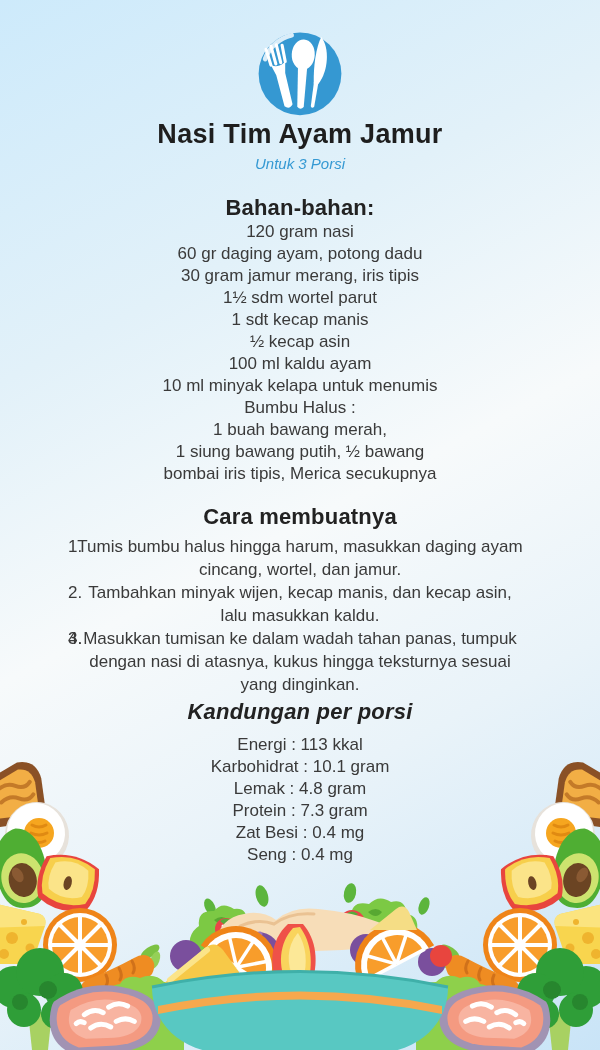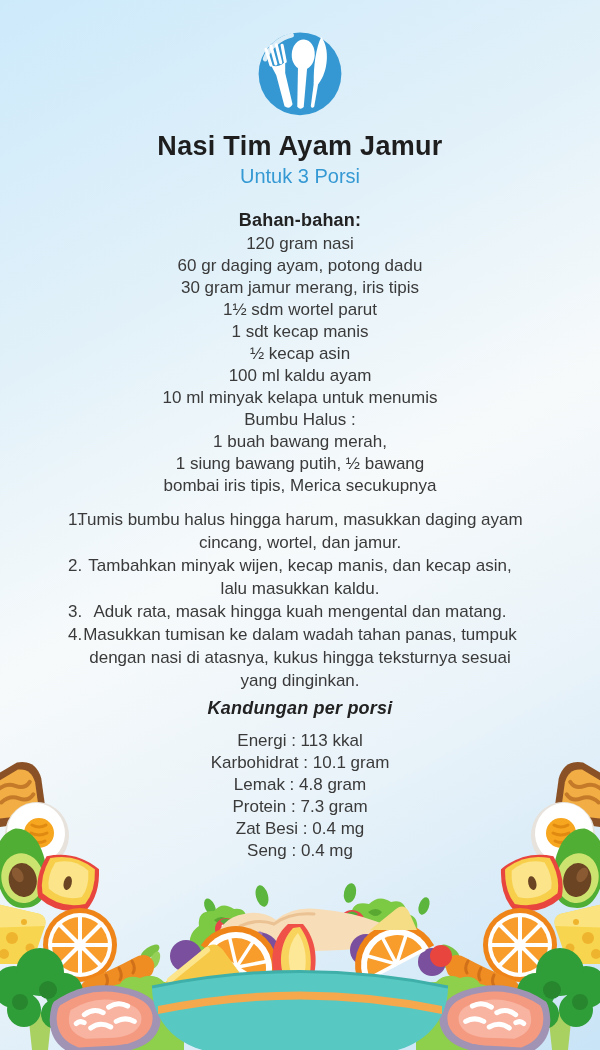--- a/index.html
+++ b/index.html
@@ -6,25 +6,25 @@
   .page {
     position:relative; width:600px; height:1050px; overflow:hidden;
     font-family:"Liberation Sans", sans-serif;
     background: linear-gradient(152deg,#cdeafb 0%, #e2f1f9 28%, #f7fafb 50%, #e9f3f9 70%, #c9e4f7 100%);
   }
   .content { position:relative; z-index:2; text-align:center; color:#3a3a3a; }
   .logo-wrap { width:92px; height:92px; margin:26px auto 0; }
   .logo-wrap svg { display:block; }
   .title {
     font-size:27px; font-weight:bold; color:#1e1e1e;
-    margin:12px 0 2px; letter-spacing:.3px; line-height:32px;
+    margin:0 0 2px; letter-spacing:.3px; line-height:32px;
   }
-  .subtitle { font-size:20px; color:var(--accent-blue,#3599d3); line-height:24px; margin:0; }
+  .subtitle { font-size:15px; color:var(--accent-blue,#3599d3); line-height:24px; margin:0;font-style:italic; }
   .section-heading {
-    font-size:18px; font-weight:bold; color:#222;
+    font-size:22px; font-weight:bold; color:#222;
     margin:20px 0 0; line-height:24px; letter-spacing:.2px;
   }
   .plain-list { list-style:none; margin:11px auto; padding:0; font-size:17px; line-height:22px; }
   .ing-list { width:306px; margin-top:1px; }
   .steps-list {
     list-style:none; width:540px; margin:6px auto 0; padding:0;
     font-size:17px; line-height:23px;
   }
   .steps-list li { position:relative; padding:0 45px; text-align:center; }
   .step-num { position:absolute; left:38px; top:0; }
@@ -89,27 +89,28 @@
 
           <li>Bumbu Halus :</li>
 
           <li>1 buah bawang merah,</li>
 
           <li>1 siung bawang putih, ½ bawang bombai iris tipis, Merica secukupnya</li>
         </ul>
     </section>
 
     <section>
+      <h2 class="section-heading">Cara membuatnya</h2>
       <ol class="steps-list">
 
           <li><span class="step-num">1.</span><span class="step-text">Tumis bumbu halus hingga harum, masukkan daging ayam cincang, wortel, dan jamur.</span></li>
 
           <li><span class="step-num">2.</span><span class="step-text">Tambahkan minyak wijen, kecap manis, dan kecap asin, lalu masukkan kaldu.</span></li>
 
-          <li><span class="step-num">3.</span><span class="step-text">Aduk rata, masak hingga kuah mengental dan matang.</span></li>
+          <li><span class="step-num">3.</span></li>
 
           <li><span class="step-num">4.</span><span class="step-text">Masukkan tumisan ke dalam wadah tahan panas, tumpuk dengan nasi di atasnya, kukus hingga teksturnya sesuai yang dinginkan.</span></li>
         </ol>
     </section>
 
     <section>
       <h2 class="section-heading nutrition-heading">Kandungan per porsi</h2>
       <ul class="plain-list nut-list">
 
           <li>Energi : 113 kkal</li>

